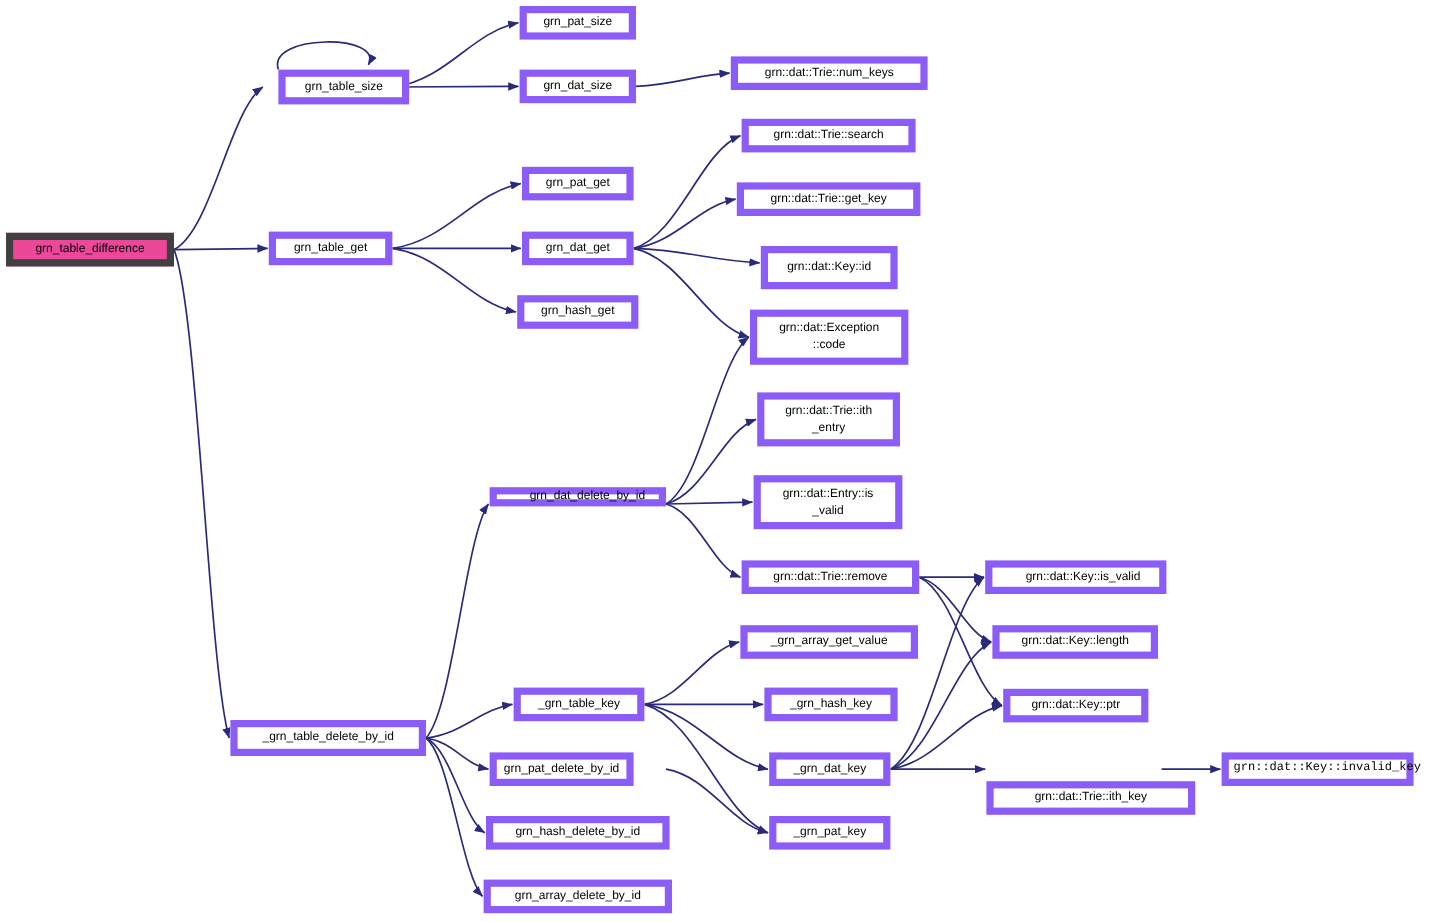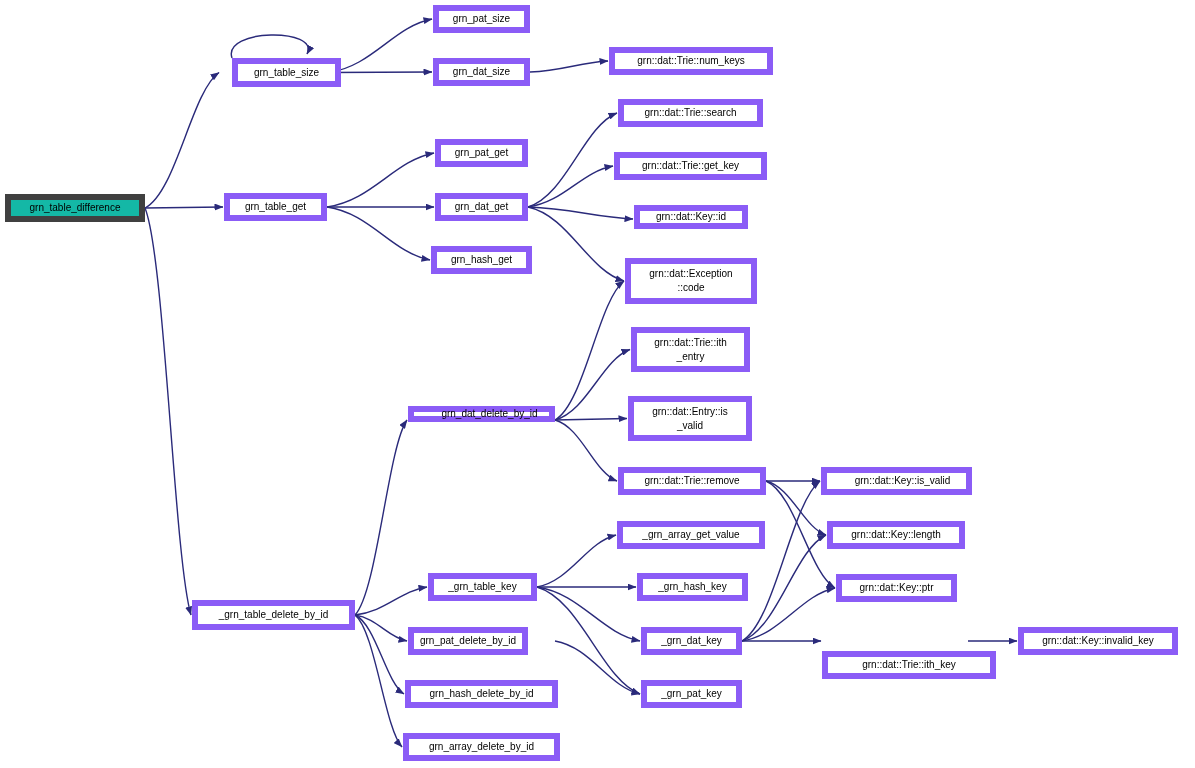--- a/index.html
+++ b/index.html
@@ -33,21 +33,21 @@
     line-height: 14px;
     display: flex;
     align-items: center;
     justify-content: flex-end;
     text-align: center;
     white-space: pre-line;
     letter-spacing: 0px;
     z-index: 2;
   }
   .node.highlight {
-    background: #14b8a6;
+    background: #ec4899;
     border-color: #404040;
   }
   .node-label {
     display: block;
     width: 100%;
     padding: 0 4px;
     box-sizing: border-box;
   }
 </style>
 </head>
@@ -104,21 +104,21 @@
       <div class="node" style="left: 232px; top: 58px; width: 109px; height: 29px;"><span class="node-label">grn_table_size</span></div>
       <div class="node" style="left: 224px; top: 193px; width: 103px; height: 28px;"><span class="node-label">grn_table_get</span></div>
       <div class="node" style="left: 433px; top: 5px; width: 97px; height: 28px;"><span class="node-label">grn_pat_size</span></div>
       <div class="node" style="left: 433px; top: 58px; width: 97px; height: 28px;"><span class="node-label">grn_dat_size</span></div>
       <div class="node" style="left: 435px; top: 139px; width: 93px; height: 28px;"><span class="node-label">grn_pat_get</span></div>
       <div class="node" style="left: 435px; top: 193px; width: 93px; height: 28px;"><span class="node-label">grn_dat_get</span></div>
       <div class="node" style="left: 431px; top: 246px; width: 101px; height: 28px;"><span class="node-label">grn_hash_get</span></div>
       <div class="node" style="left: 609px; top: 47px; width: 164px; height: 28px;"><span class="node-label">grn::dat::Trie::num_keys</span></div>
       <div class="node" style="left: 618px; top: 99px; width: 145px; height: 28px;"><span class="node-label">grn::dat::Trie::search</span></div>
       <div class="node" style="left: 614px; top: 152px; width: 153px; height: 28px;"><span class="node-label">grn::dat::Trie::get_key</span></div>
-      <div class="node" style="left: 634px; top: 205px; width: 114px; height: 24px;"><span class="node-label">grn::dat::Key::id</span></div>
+      <div class="node" style="left: 634px; top: 205px; width: 114px; height: 36px;"><span class="node-label">grn::dat::Key::id</span></div>
       <div class="node" style="left: 625px; top: 258px; width: 132px; height: 46px;"><span class="node-label">grn::dat::Exception
 ::code</span></div>
       <div class="node" style="left: 631px; top: 327px; width: 119px; height: 45px;"><span class="node-label">grn::dat::Trie::ith
 _entry</span></div>
       <div class="node" style="left: 628px; top: 396px; width: 124px; height: 45px;"><span class="node-label">grn::dat::Entry::is
 _valid</span></div>
       <div class="node" style="left: 408px; top: 406px; width: 147px; height: 16px; padding-left: 16px;"><span class="node-label">grn_dat_delete_by_id</span></div>
       <div class="node" style="left: 618px; top: 467px; width: 148px; height: 28px;"><span class="node-label">grn::dat::Trie::remove</span></div>
       <div class="node" style="left: 821px; top: 467px; width: 151px; height: 28px; padding-left: 12px;"><span class="node-label">grn::dat::Key::is_valid</span></div>
       <div class="node" style="left: 827px; top: 521px; width: 138px; height: 28px;"><span class="node-label">grn::dat::Key::length</span></div>
@@ -126,15 +126,15 @@
       <div class="node" style="left: 617px; top: 521px; width: 148px; height: 28px;"><span class="node-label">_grn_array_get_value</span></div>
       <div class="node" style="left: 428px; top: 573px; width: 109px; height: 28px;"><span class="node-label">_grn_table_key</span></div>
       <div class="node" style="left: 637px; top: 573px; width: 111px; height: 28px;"><span class="node-label">_grn_hash_key</span></div>
       <div class="node" style="left: 641px; top: 627px; width: 101px; height: 28px;"><span class="node-label">_grn_dat_key</span></div>
       <div class="node" style="left: 641px; top: 680px; width: 101px; height: 28px;"><span class="node-label">_grn_pat_key</span></div>
       <div class="node" style="left: 192px; top: 600px; width: 163px; height: 30px;"><span class="node-label">_grn_table_delete_by_id</span></div>
       <div class="node" style="left: 408px; top: 627px; width: 120px; height: 28px;"><span class="node-label">grn_pat_delete_by_id</span></div>
       <div class="node" style="left: 405px; top: 680px; width: 153px; height: 28px;"><span class="node-label">grn_hash_delete_by_id</span></div>
       <div class="node" style="left: 403px; top: 733px; width: 157px; height: 28px;"><span class="node-label">grn_array_delete_by_id</span></div>
       <div class="node" style="left: 822px; top: 627px; width: 174px; height: 28px; margin-top: 24px;"><span class="node-label">grn::dat::Trie::ith_key</span></div>
-      <div class="node" style="left: 1018px; top: 627px; width: 160px; height: 28px;"><span class="node-label">grn::dat::Key::invalid_key</span></div>
+      <div class="node" style="left: 1018px; top: 627px; width: 160px; height: 28px; font-family: Liberation Mono, monospace;"><span class="node-label">grn::dat::Key::invalid_key</span></div>
     </div>
 </div>
 
 </body></html>

